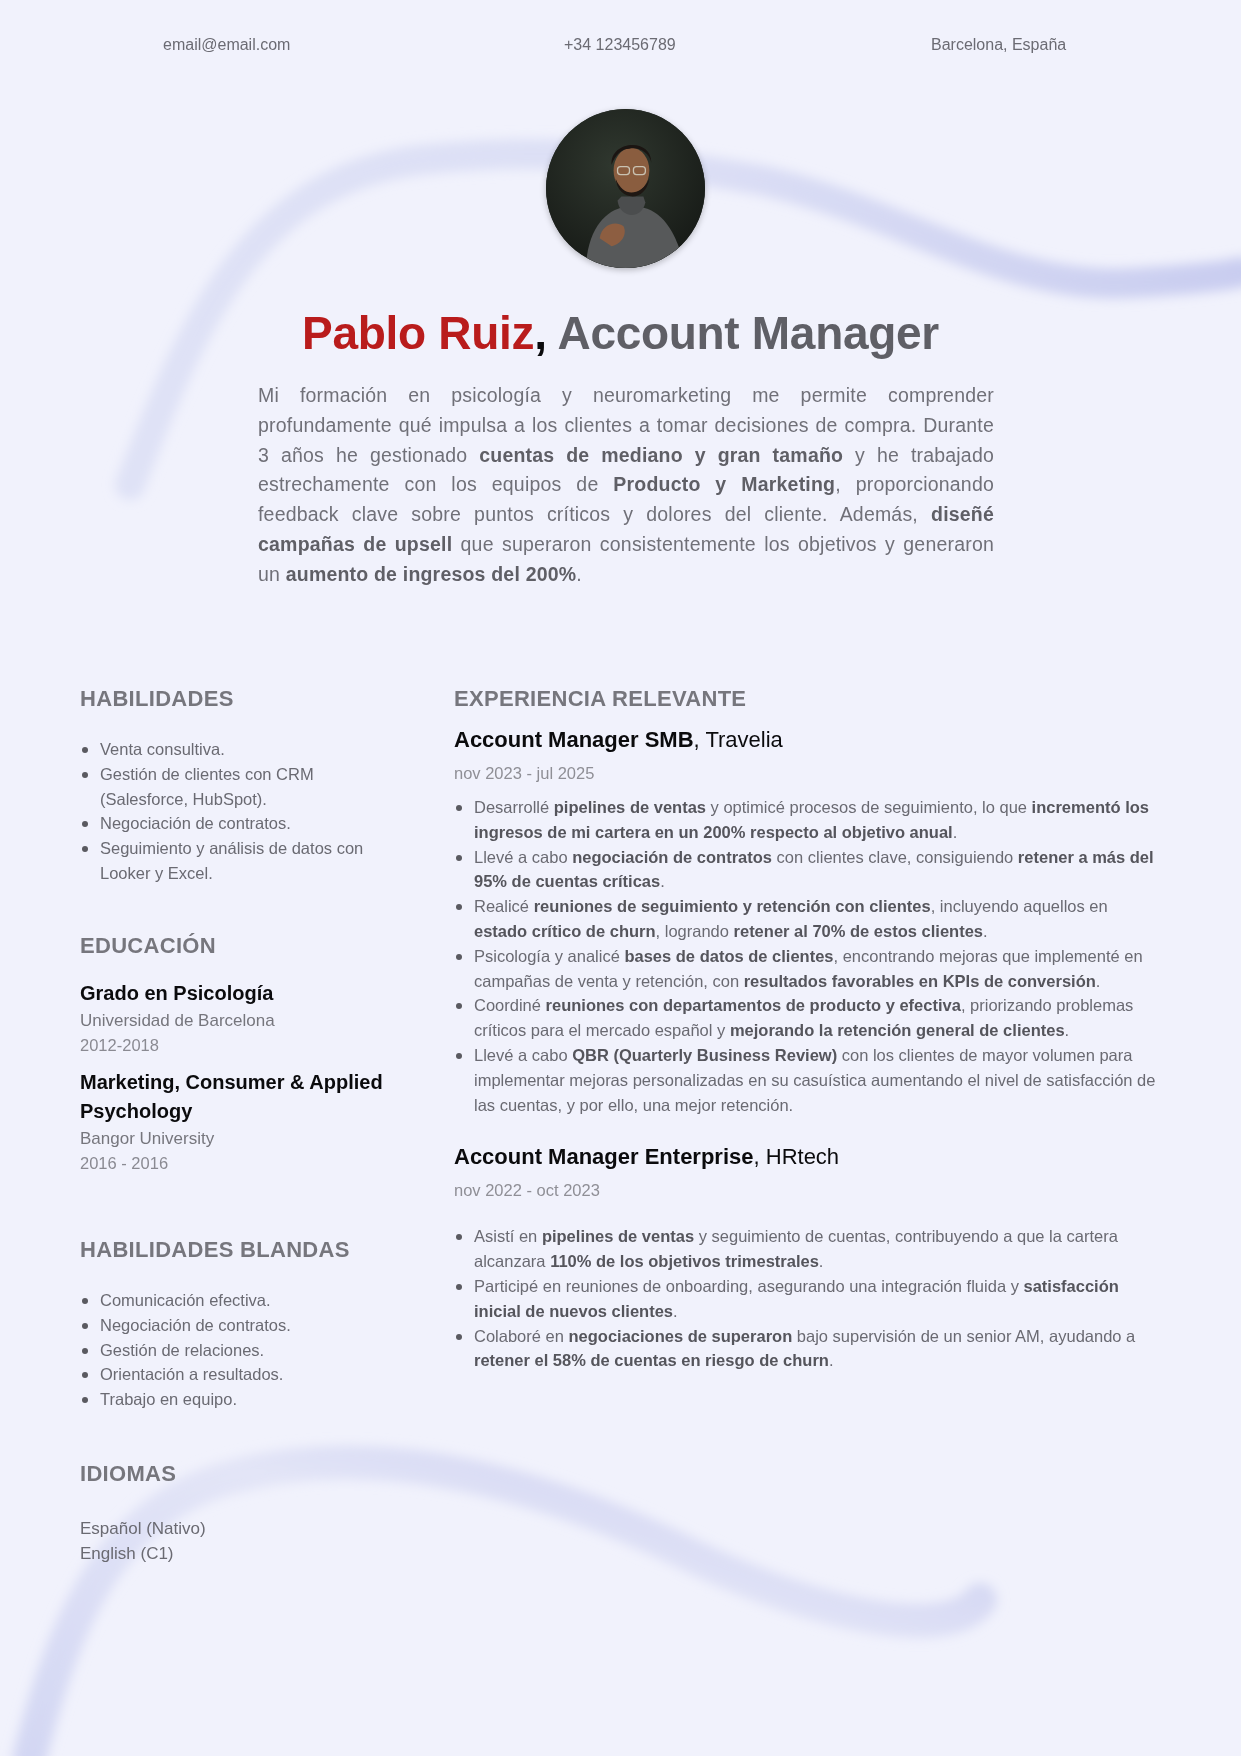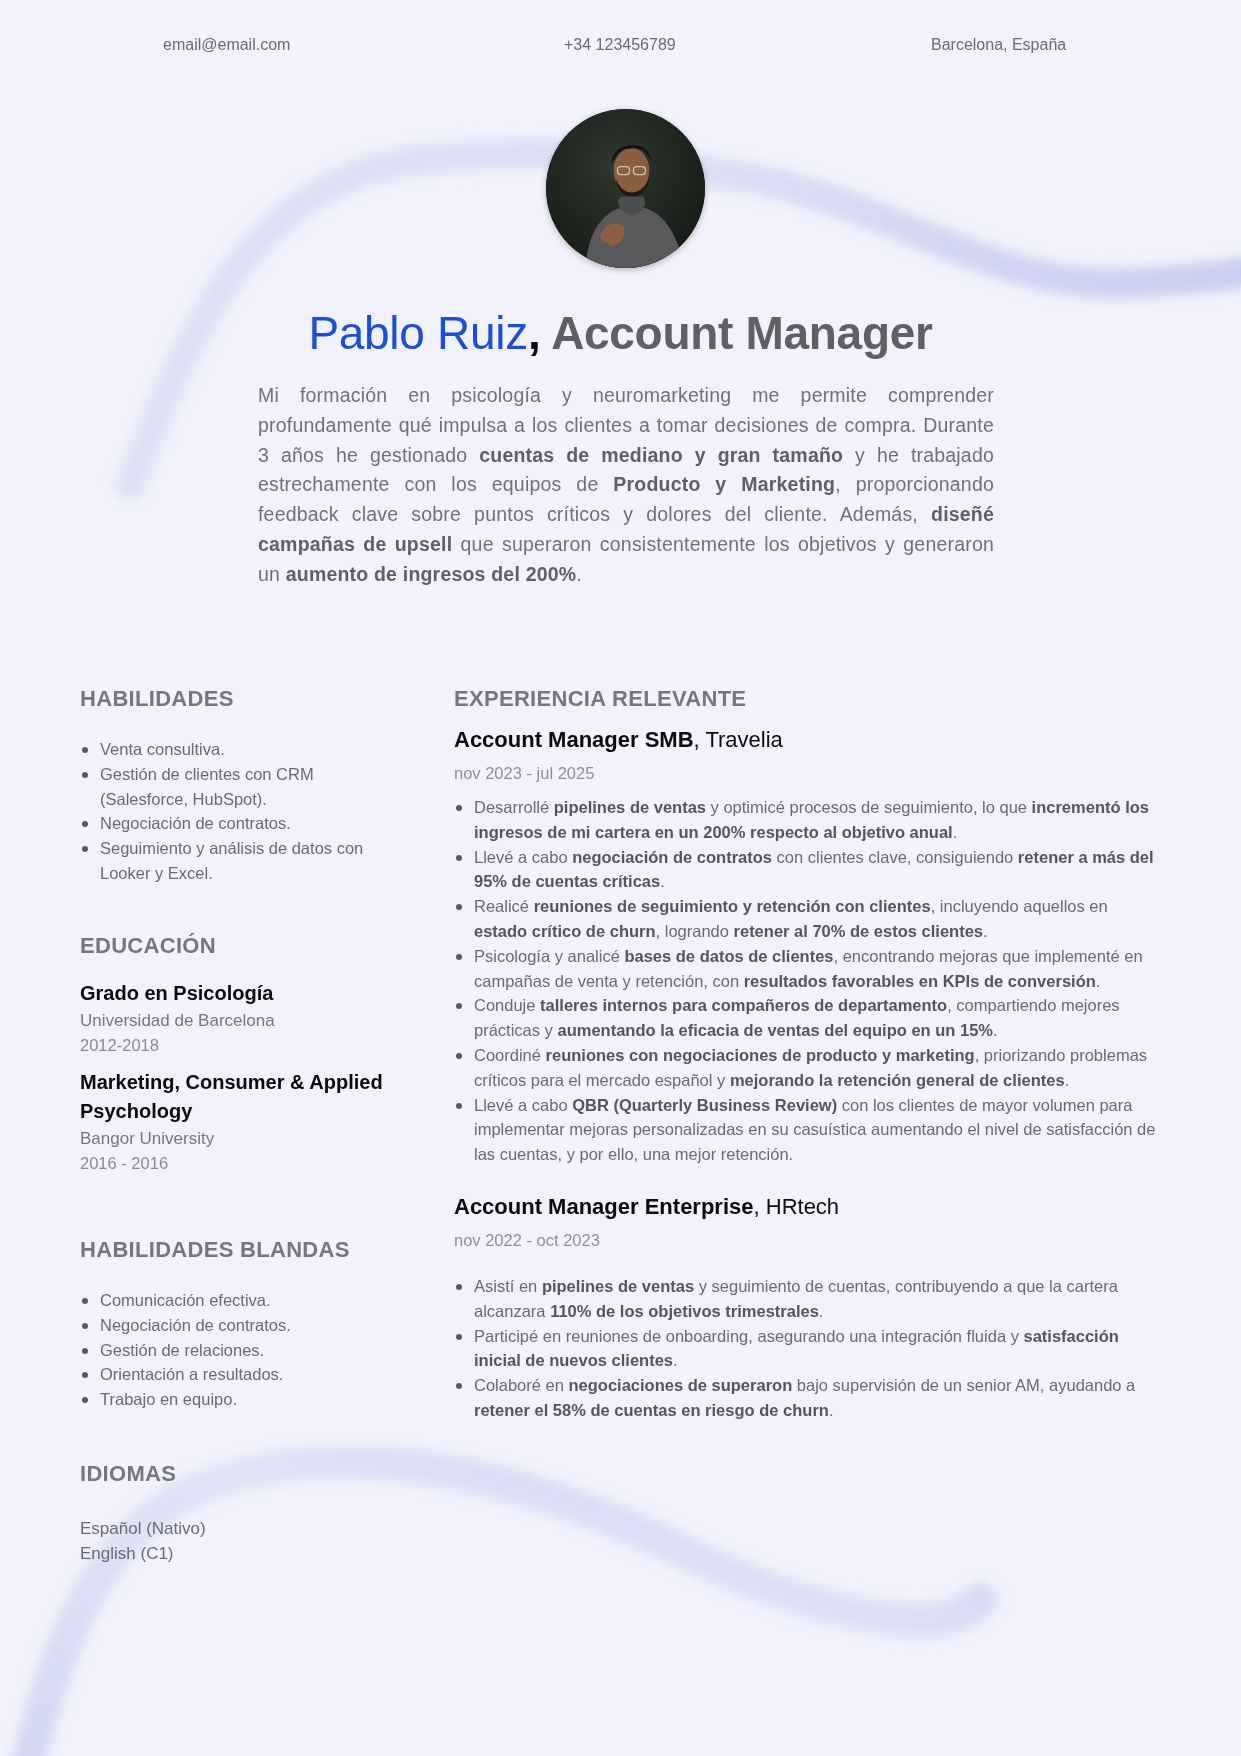--- a/index.html
+++ b/index.html
@@ -24,21 +24,21 @@
     position: absolute; left: 546px; top: 109px; width: 159px; height: 159px; border-radius: 50%;
     overflow: hidden; box-shadow: 0 2px 6px rgba(0,0,0,0.25);
     background: radial-gradient(circle at 40% 35%, #2d3530 0%, #1d2320 60%, #141816 100%);
   }
   .avatar svg { width: 100%; height: 100%; display: block; }
 
   .headline {
     position: absolute; top: 304px; left: 0; width: 1241px; text-align: center;
     font-size: 46px; line-height: 58px; letter-spacing: -0.3px;
   }
-  .headline .name { color: #1d4ed8; font-weight: normal; }
+  .headline .name { color: #b91c1c; font-weight: bold; }
   .headline .sep { color: #0b0b0d; font-weight: bold; }
   .headline .role { color: #5f5f66; }
 
   .summary {
     position: absolute; top: 381px; left: 258px; width: 736px;
     font-size: 19.5px; line-height: 29.8px; color: #707078; text-align: justify; letter-spacing: 0.2px;
   }
   .summary b { color: #5f5f66; }
 
   .section-title {
@@ -167,22 +167,21 @@
     <h2 class="section-title">EXPERIENCIA RELEVANTE</h2>
 
     <div style="margin-top: 14px;">
       <div class="job-title"><b>Account Manager SMB</b><span class="company">, Travelia</span></div>
       <div class="job-dates" style="margin-top: 7px;">nov 2023 - jul 2025</div>
       <ul class="bullets" style="margin-top: 10px;">
           <li><span>Desarrollé </span><b>pipelines de ventas</b><span> y optimicé procesos de seguimiento, lo que </span><b>incrementó los ingresos de mi cartera en un 200% respecto al objetivo anual</b><span>.</span></li>
           <li><span>Llevé a cabo </span><b>negociación de contratos</b><span> con clientes clave, consiguiendo </span><b>retener a más del 95% de cuentas críticas</b><span>.</span></li>
           <li><span>Realicé </span><b>reuniones de seguimiento y retención con clientes</b><span>, incluyendo aquellos en </span><b>estado crítico de churn</b><span>, logrando </span><b>retener al 70% de estos clientes</b><span>.</span></li>
           <li><span>Psicología y analicé </span><b>bases de datos de clientes</b><span>, encontrando mejoras que implementé en campañas de venta y retención, con </span><b>resultados favorables en KPIs de conversión</b><span>.</span></li>
-          <li><span>Conduje </span><b>talleres internos para compañeros de departamento</b><span>, compartiendo mejores prácticas y </span><b>aumentando la eficacia de ventas del equipo en un 15%</b><span>.</span></li>
-          <li><span>Coordiné </span><b>reuniones con negociaciones de producto y marketing</b><span>, priorizando problemas críticos para el mercado español y </span><b>mejorando la retención general de clientes</b><span>.</span></li>
+          <li><span>Coordiné </span><b>reuniones con departamentos de producto y efectiva</b><span>, priorizando problemas críticos para el mercado español y </span><b>mejorando la retención general de clientes</b><span>.</span></li>
           <li><span>Llevé a cabo </span><b>QBR (Quarterly Business Review)</b><span> con los clientes de mayor volumen para implementar mejoras personalizadas en su casuística aumentando el nivel de satisfacción de las cuentas, y por ello, una mejor retención.</span></li>
         </ul>
     </div>
 
     <div style="margin-top: 26px;">
       <div class="job-title"><b>Account Manager Enterprise</b><span class="company">, HRtech</span></div>
       <div class="job-dates" style="margin-top: 7px;">nov 2022 - oct 2023</div>
       <ul class="bullets" style="margin-top: 22px;">
           <li><span>Asistí en </span><b>pipelines de ventas</b><span> y seguimiento de cuentas, contribuyendo a que la cartera alcanzara </span><b>110% de los objetivos trimestrales</b><span>.</span></li>
           <li><span>Participé en reuniones de onboarding, asegurando una integración fluida y </span><b>satisfacción inicial de nuevos clientes</b><span>.</span></li>

